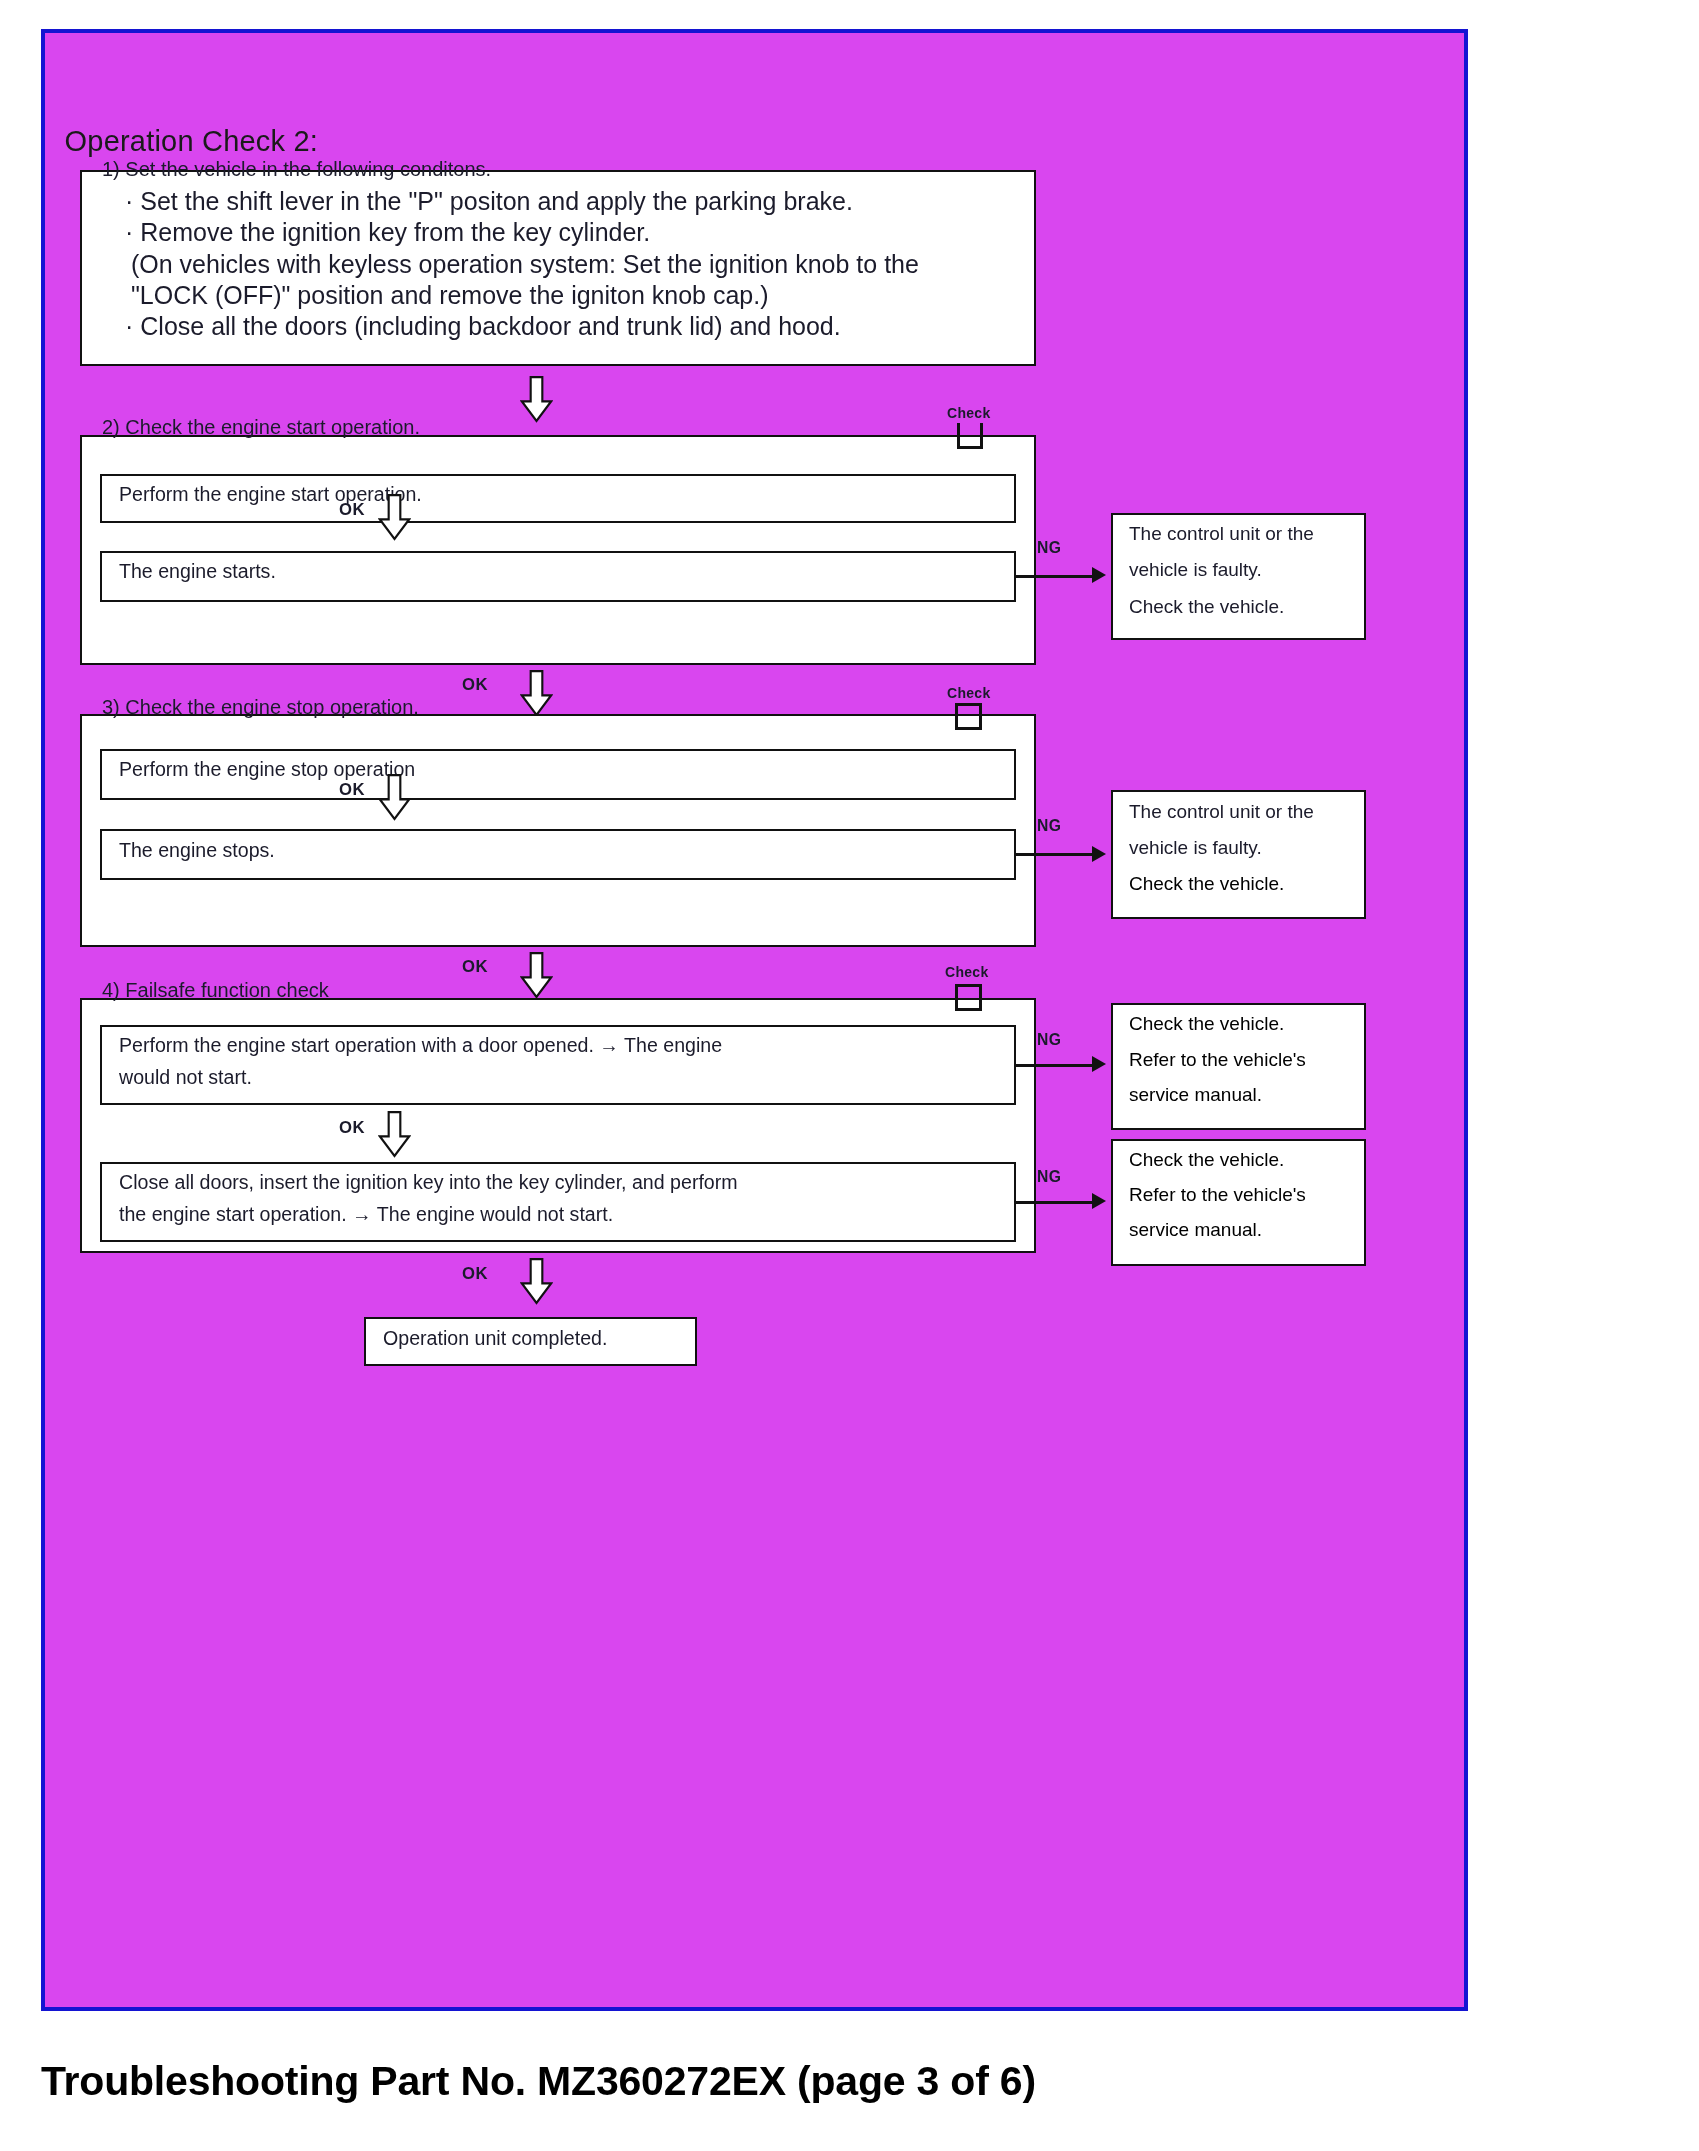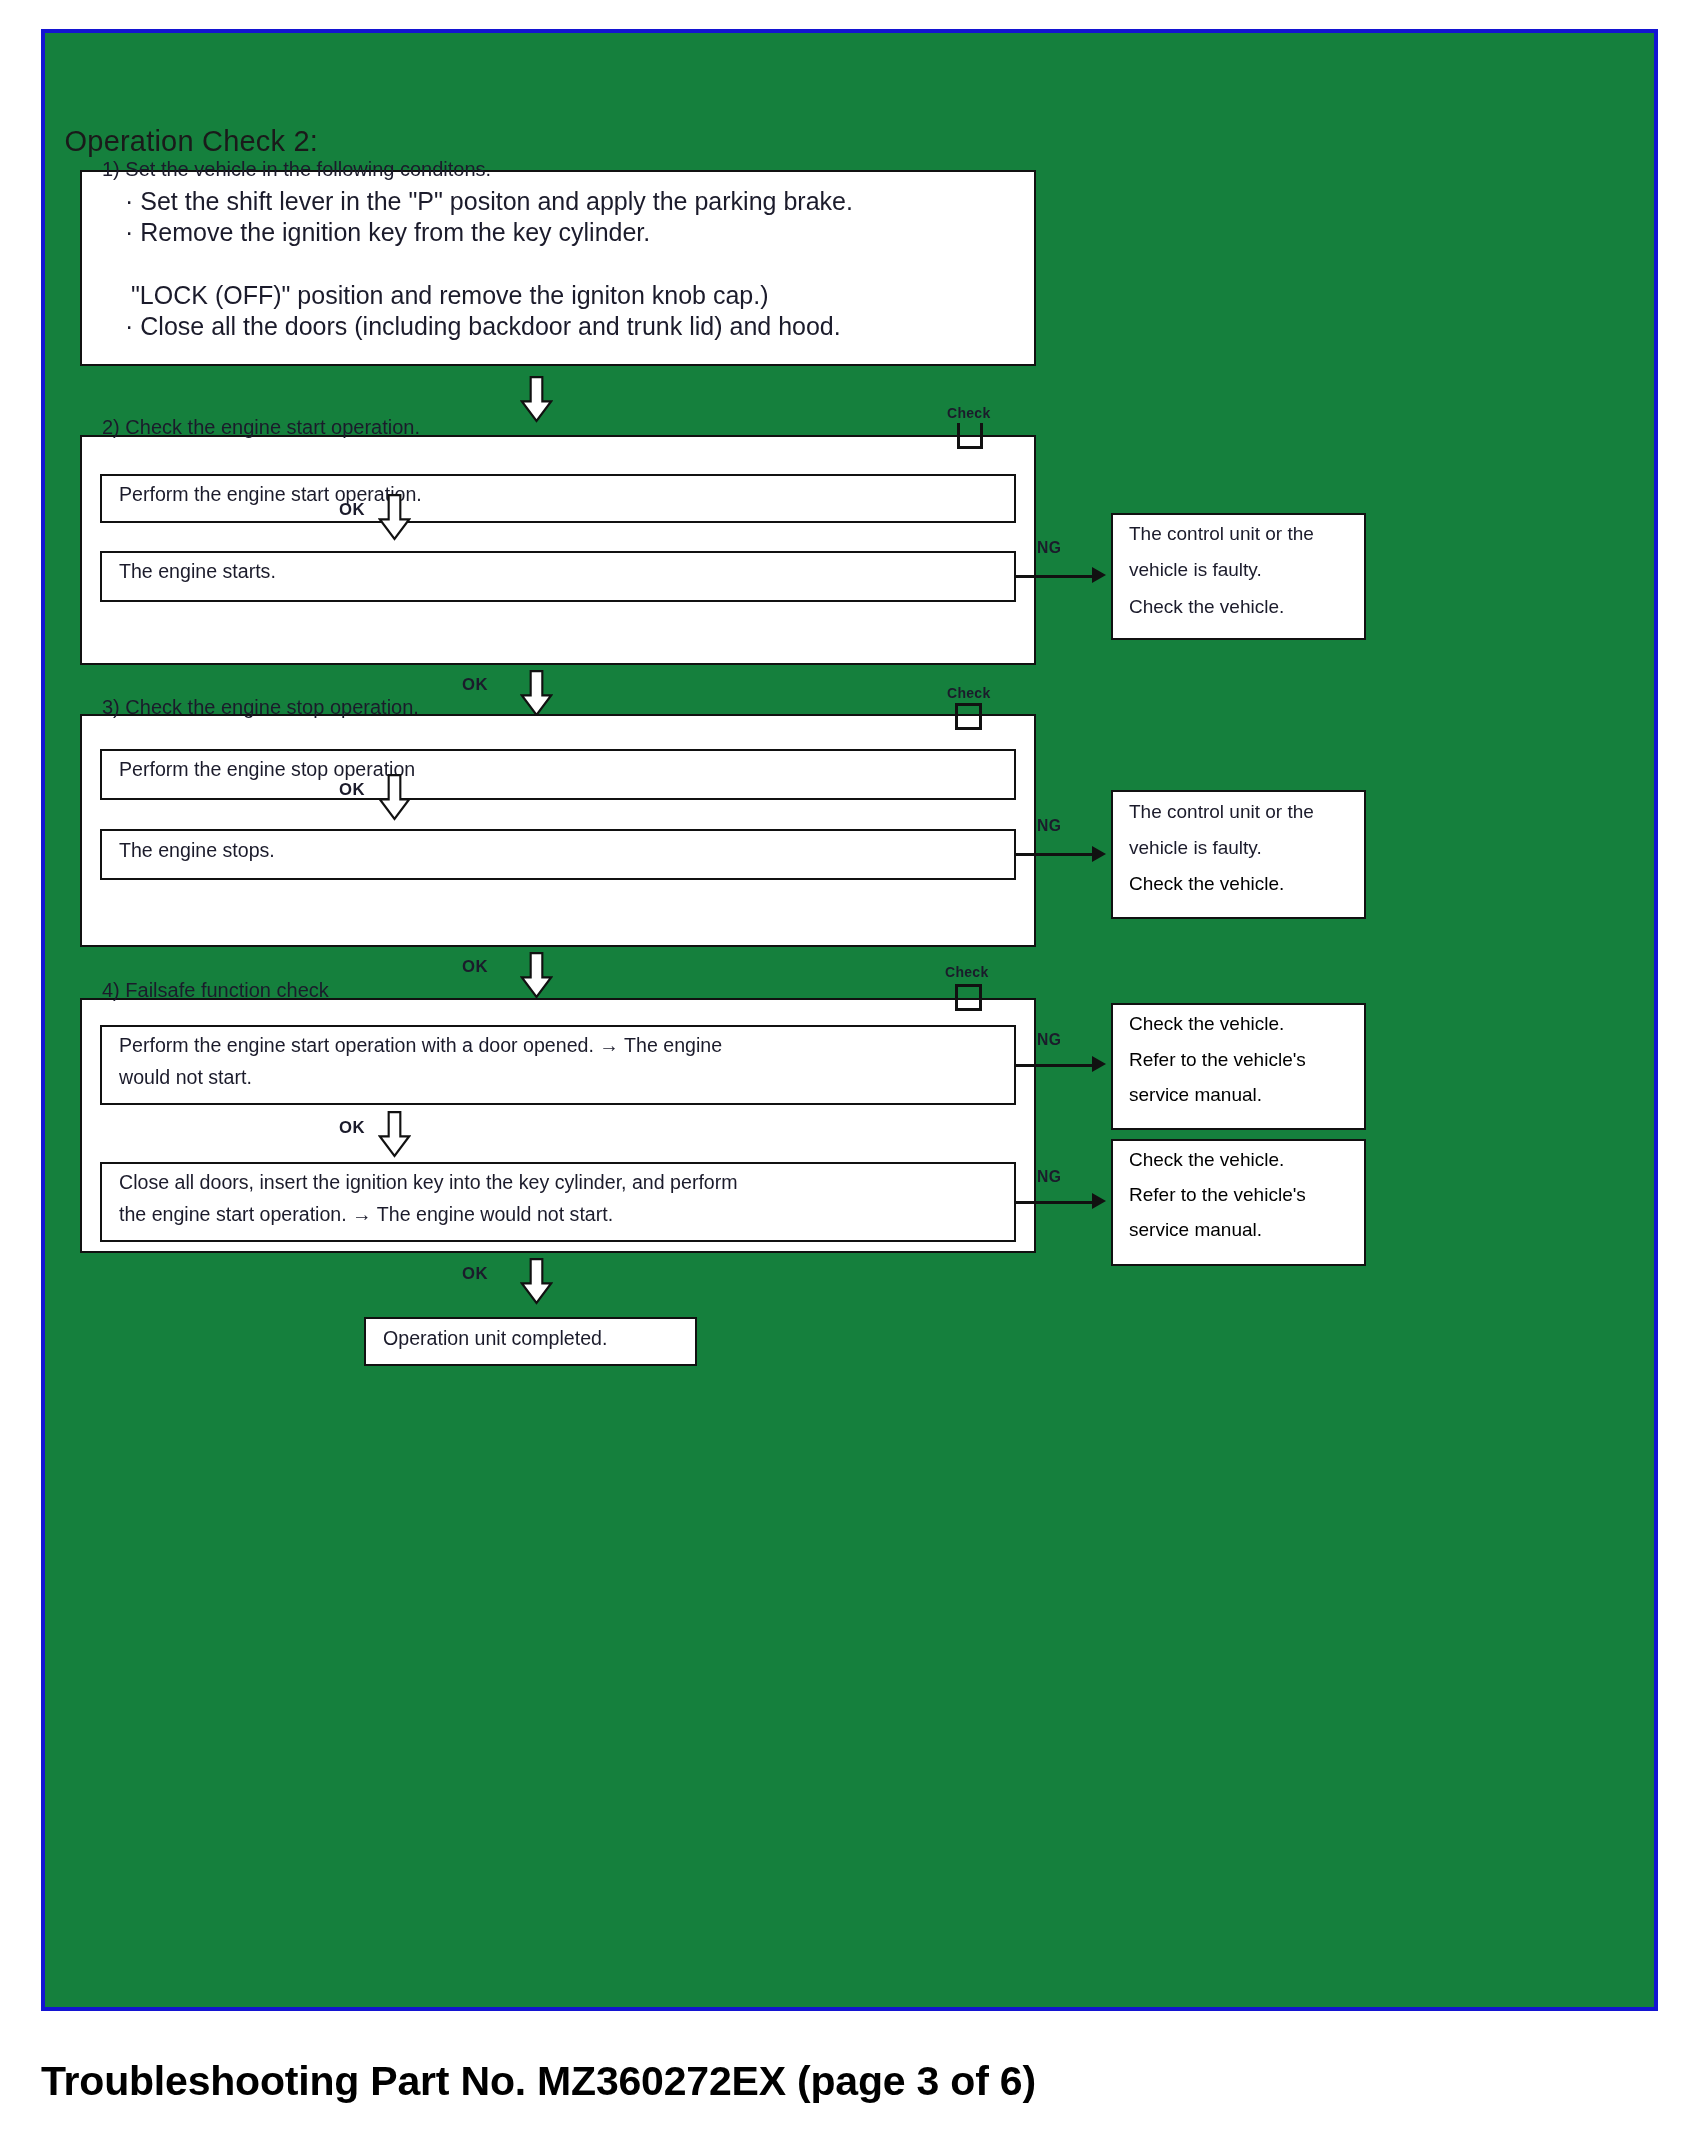--- a/index.html
+++ b/index.html
@@ -6,23 +6,23 @@
   body{
     width:1700px;height:2151px;
     font-family:"Liberation Sans", sans-serif;
     color:#000;
     position:relative;
     overflow:hidden;
   }
   .page-frame{
     position:absolute;
     left:41px; top:29px;
-    width:1617px; height:1982px;
+    width:1427px; height:1982px;
     border:4.9px solid #1414d2;
-    background:#15803d;
+    background:#d946ef;
     box-sizing:border-box;
   }
   .inner{
     position:absolute;
     left:0;top:0;right:0;bottom:0;
   }
 
   
   .doc-title{
     position:absolute;
@@ -163,20 +163,21 @@
 
 <div class="page-frame">
  <div class="inner">
 
   <div class="doc-title">Operation Check 2:</div>
 
   <div class="outer-box" style="left:35px; top:137px; width:956px; height:196px;"></div>
   <div class="txt step-head" style="left:57px; top:120px;">1) Set the vehicle in the following conditons.</div>
   <div class="txt bullet-line" style="left:80px; top:152px;">· Set the shift lever in the "P" positon and apply the parking brake.</div>
   <div class="txt bullet-line" style="left:80px; top:183px;">· Remove the ignition key from the key cylinder.</div>
+  <div class="txt bullet-line" style="left:86px; top:215px;">(On vehicles with keyless operation system: Set the ignition knob to the</div>
   <div class="txt bullet-line" style="left:86px; top:246px;">"LOCK (OFF)" position and remove the igniton knob cap.)</div>
   <div class="txt bullet-line" style="left:80px; top:277px;">· Close all the doors (including backdoor and trunk lid) and hood.</div>
 
   <div class="arrow-dn" style="left:475px; top:343px;">
     <svg width="33" height="47" viewBox="0 0 34 48">
       <polygon points="11,1 23,1 23,26 32,26 17,46 2,26 11,26" fill="#ffffff" stroke="#111111" stroke-width="2.2" stroke-linejoin="miter"></polygon>
     </svg>
   </div>
 
   <div class="outer-box" style="left:35px; top:402px; width:956px; height:230px;"></div>

